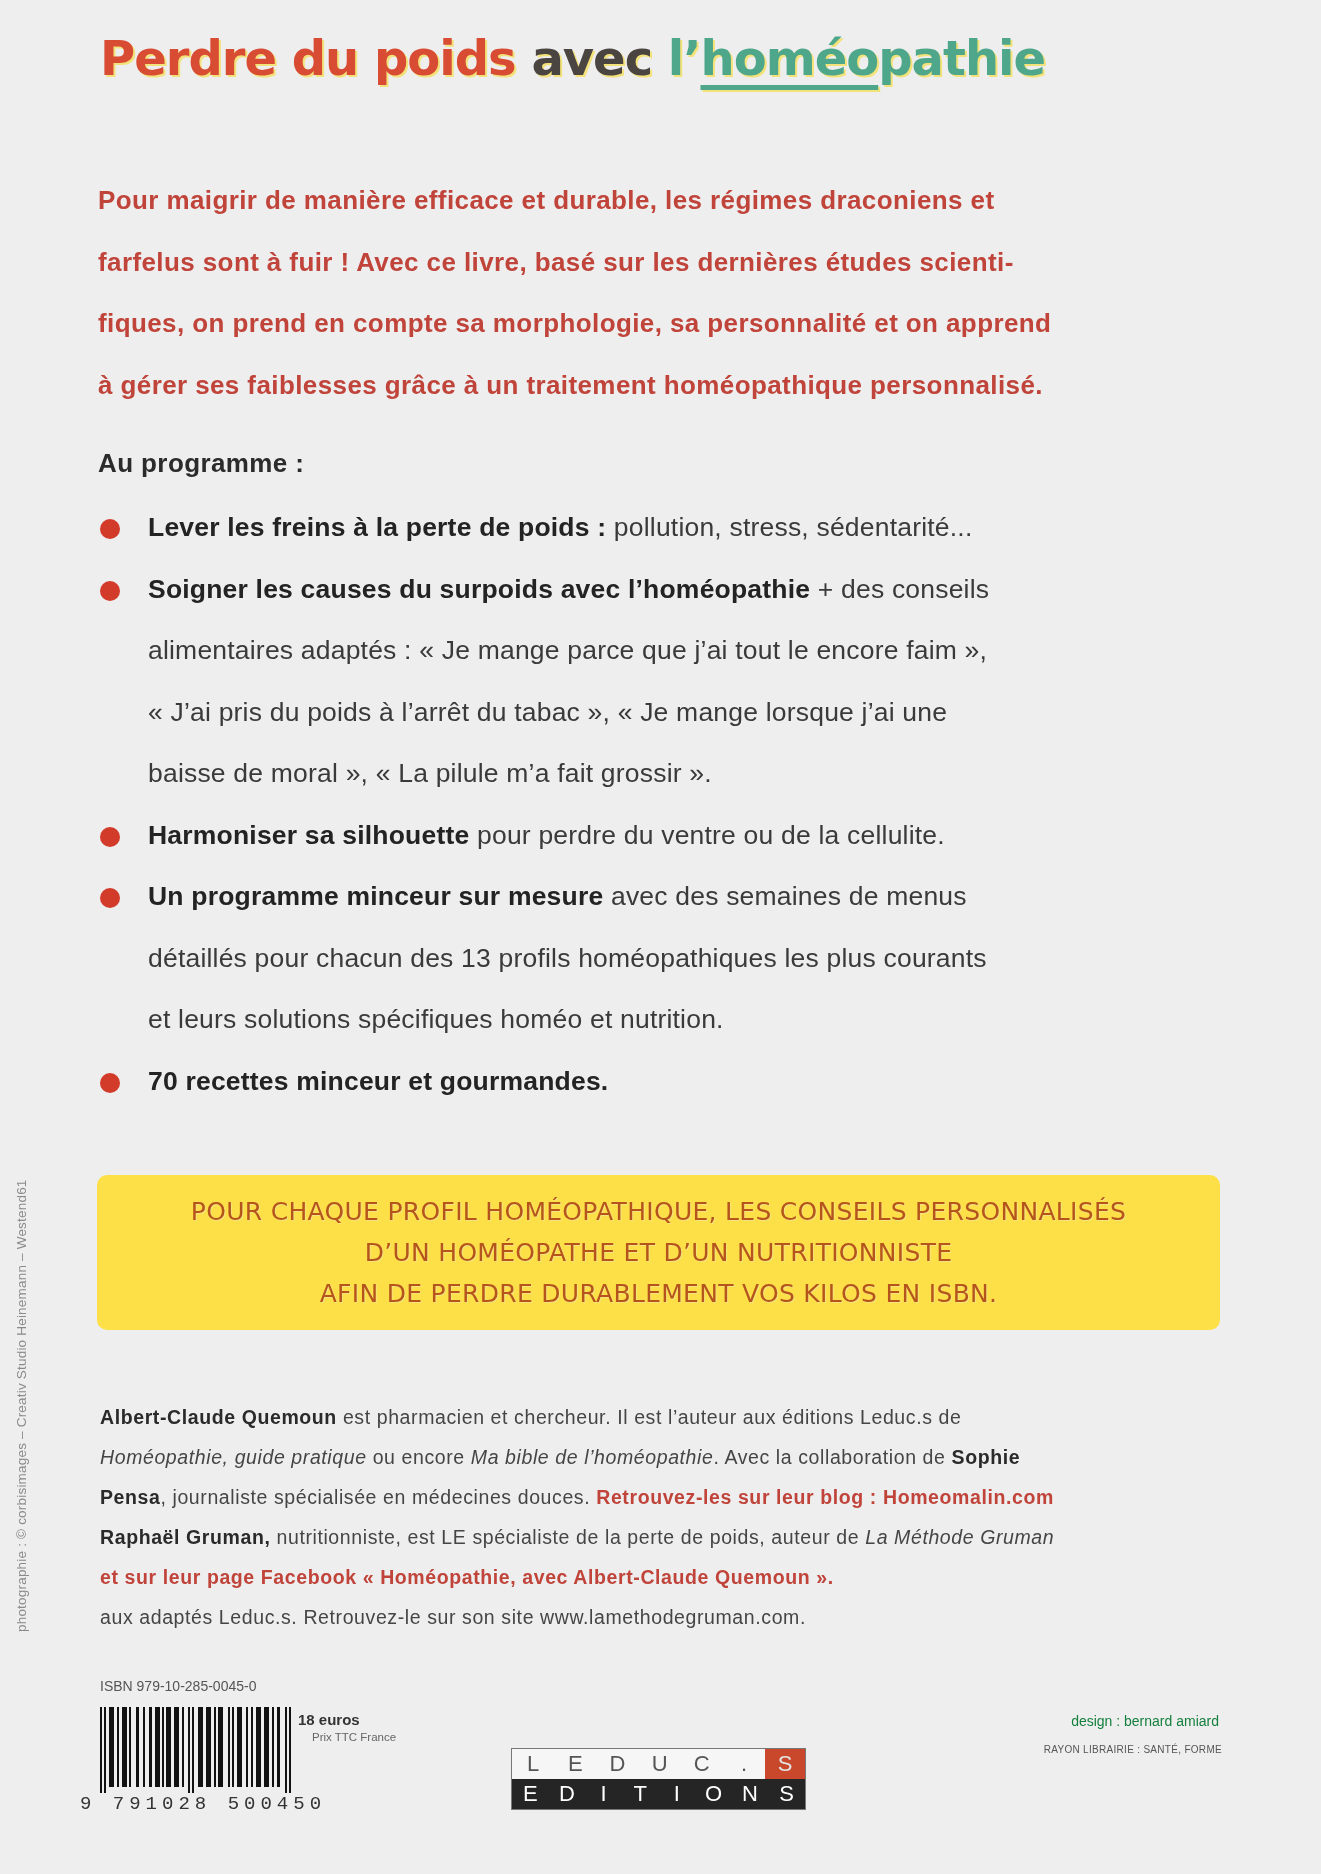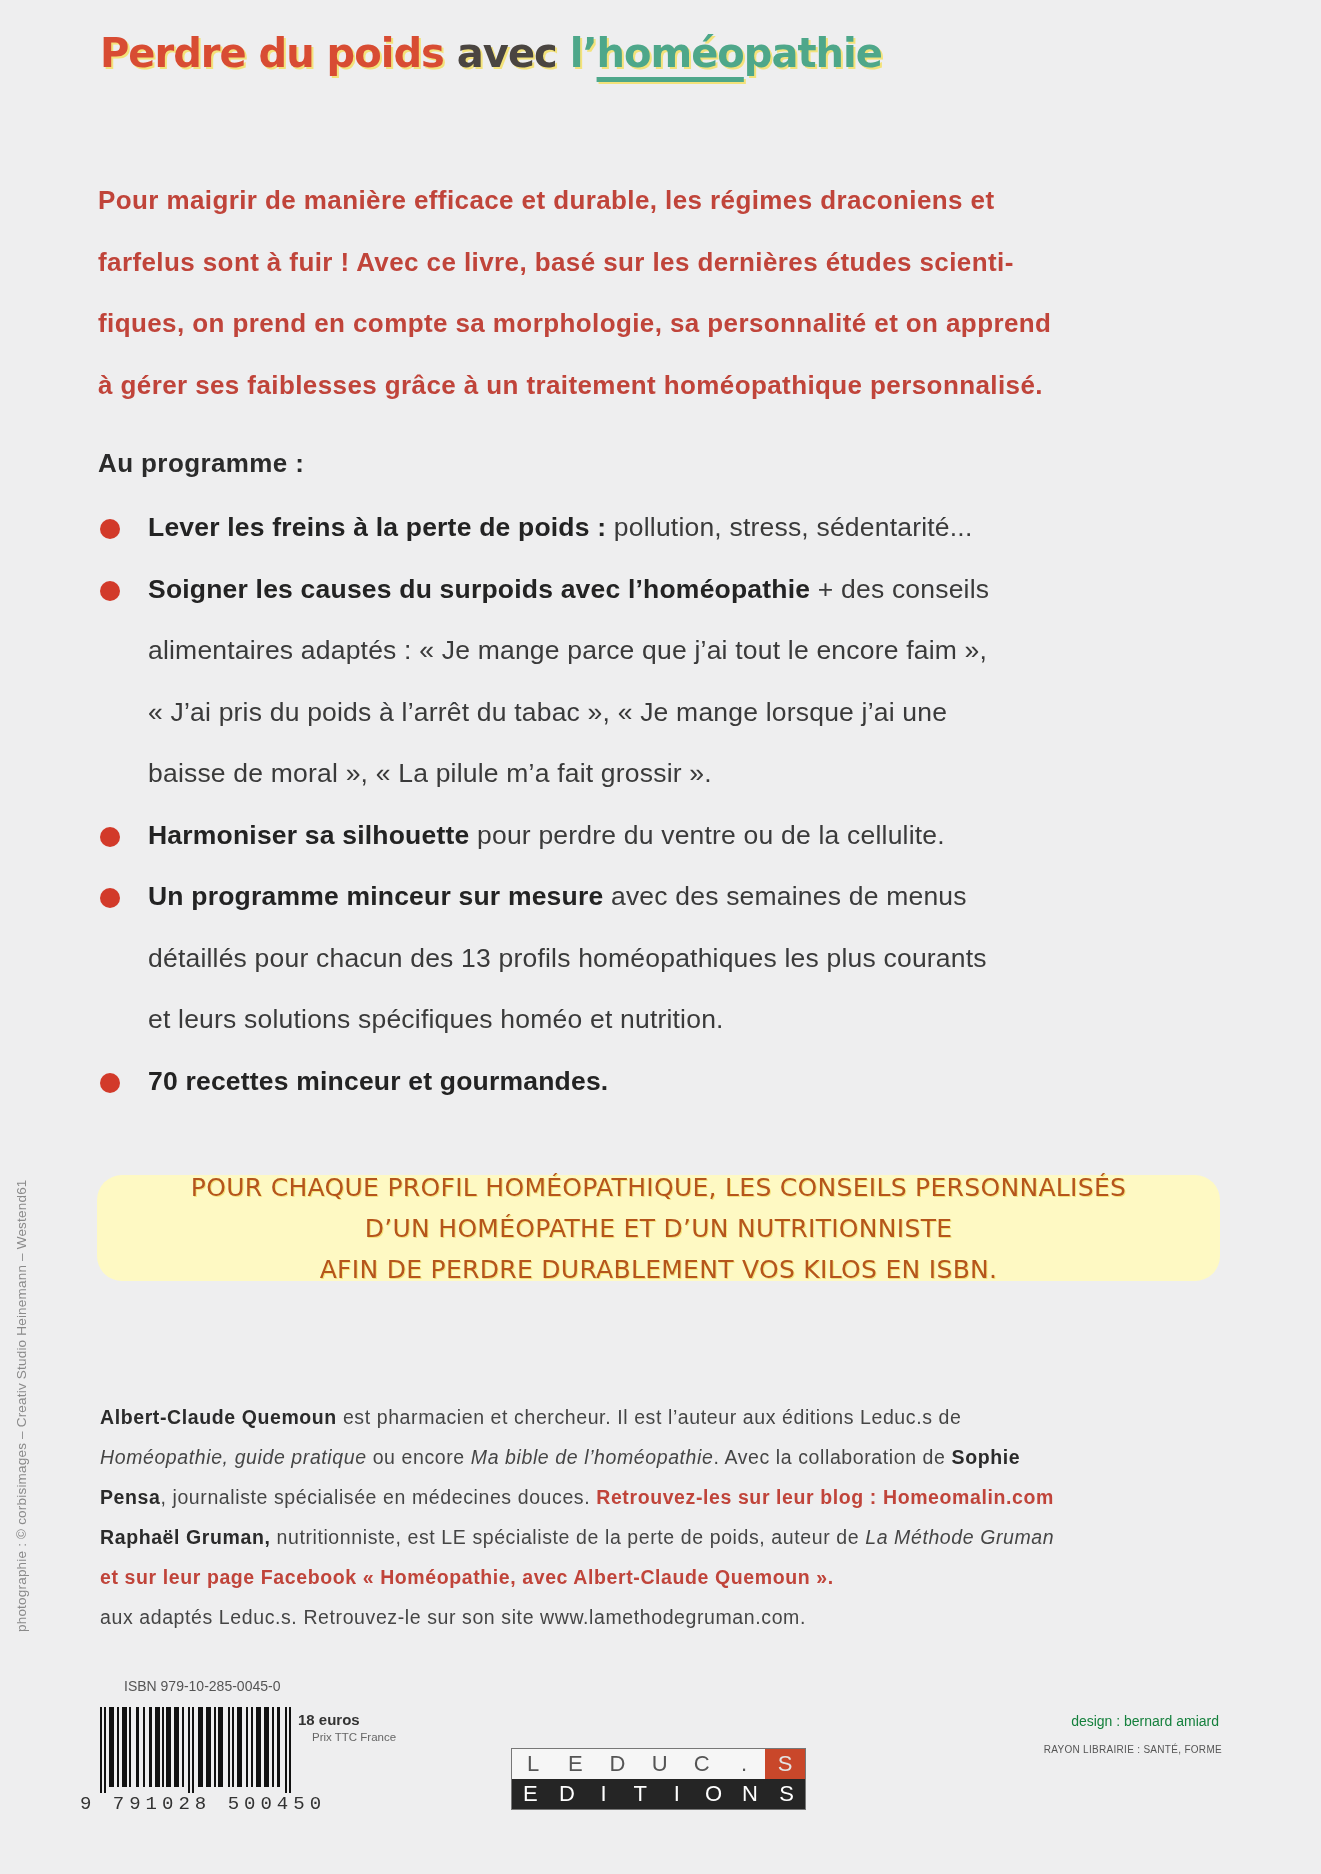--- a/index.html
+++ b/index.html
@@ -10,21 +10,21 @@
     position: relative;
     overflow: hidden;
     color: #2a2a2a;
   }
   .abs { position: absolute; }
 
   
   .title {
     left: 100px; top: 30px; width: 1150px;
     font-family: "DejaVu Sans", sans-serif;
-    font-weight: bold; font-size: 40px; letter-spacing: -1px;
+    font-weight: bold; font-size: 48px; letter-spacing: -1px;
     white-space: nowrap;
     text-shadow: 2px 2px 0 #f3e27a;
   }
   .title .t-red { color: #d84c33; }
   .title .t-dark { color: #4a4541; }
   .title .t-green { color: #4ea78a; }
   .title .underlined {
     text-decoration: underline; text-decoration-thickness: 5px;
     text-underline-offset: 10px; text-decoration-color: #4ea78a;
   }
@@ -47,22 +47,22 @@
     color: #3a3a3a; letter-spacing: 0.2px;
   }
   .prog-item .bullet {
     position: absolute; left: 2px; top: 22px; width: 20px; height: 20px;
     border-radius: 50%; background: #d23a2a;
   }
   .prog-item b { font-weight: bold; color: #232323; }
 
   
   .highlight {
-    left: 97px; top: 1175px; width: 1123px; height: 106px;
-    background: #fef9c3; border-radius: 25px;
+    left: 97px; top: 1175px; width: 1123px; height: 155px;
+    background: #fde047; border-radius: 10px;
     display: flex; flex-direction: column; justify-content: center; align-items: center;
     font-family: "DejaVu Sans", sans-serif;
     color: #b5551c; font-size: 25px; line-height: 41px; text-align: center;
     letter-spacing: 0.3px;
     text-shadow: 1px 1px 0 #f4e37e;
   }
 
   
   .authors {
     left: 100px; top: 1397px; width: 1125px;
@@ -73,21 +73,21 @@
   .authors .red { color: #c0443a; font-weight: bold; }
 
   
   .credit {
     left: 14px; top: 1632px;
     transform: rotate(-90deg); transform-origin: left top;
     font-size: 13.5px; color: #8a8a8a; white-space: nowrap; letter-spacing: 0.2px;
   }
 
   
-  .isbn { left: 100px; top: 1678px; font-size: 14px; color: #555; margin-left: 24px; }
+  .isbn { left: 100px; top: 1678px; font-size: 14px; color: #555; }
   .barcode { left: 100px; top: 1707px; width: 192px; height: 86px; }
   .barcode-digits {
     left: 80px; top: 1793px; font-size: 19px; color: #333; letter-spacing: 5px;
     font-family: "Liberation Mono", monospace;
   }
   .price { left: 298px; top: 1711px; font-size: 15px; font-weight: bold; color: #333; }
   .price-sub { left: 298px; top: 1731px; font-size: 11.5px; color: #666; margin-left: 14px; }
 
   
   .logo { left: 511px; top: 1748px; width: 295px; height: 62px; border: 1px solid #777; }

